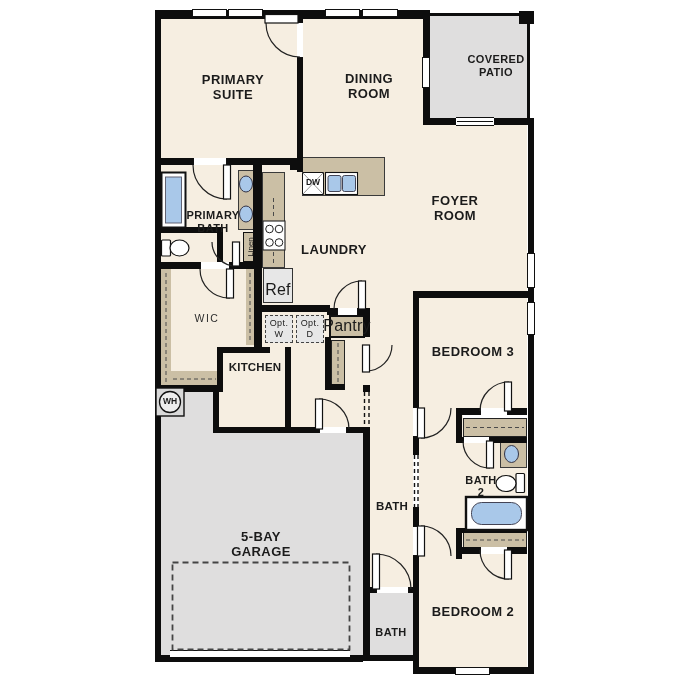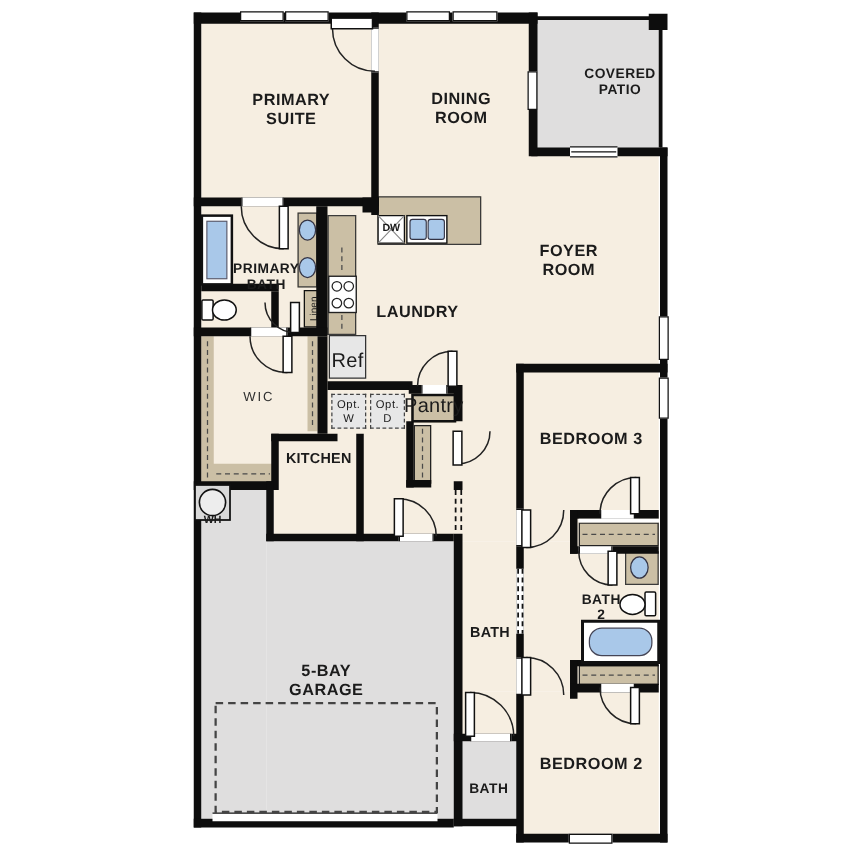--- a/index.html
+++ b/index.html
@@ -267,21 +267,21 @@
   <div class="lbl sm" style="left:278px;top:290px">Ref</div>
   <div class="lbl" style="left:279px;top:329px;font-size:9px;font-weight:normal;line-height:1.2">
     <div>Opt.</div>
       <div>W</div>
   </div>
   <div class="lbl" style="left:310px;top:329px;font-size:9px;font-weight:normal;line-height:1.2">
     <div>Opt.</div>
       <div>D</div>
   </div>
   <div class="lbl sm" style="left:347px;top:326px">Pantry</div>
-  <div class="lbl xs" style="left:170px;top:416px">WH</div>
+  <div class="lbl xs" style="left:170px;top:402px">WH</div>
   <div class="lbl" style="left:473px;top:352px">BEDROOM 3</div>
   <div class="lbl md" style="left:481px;top:486px;line-height:1.1">
     <div>BATH</div>
       <div>2</div>
   </div>
   <div class="lbl md2" style="left:392px;top:507px">BATH</div>
   <div class="lbl" style="left:261px;top:545px">
     <div>5-BAY</div>
       <div>GARAGE</div>
   </div>

